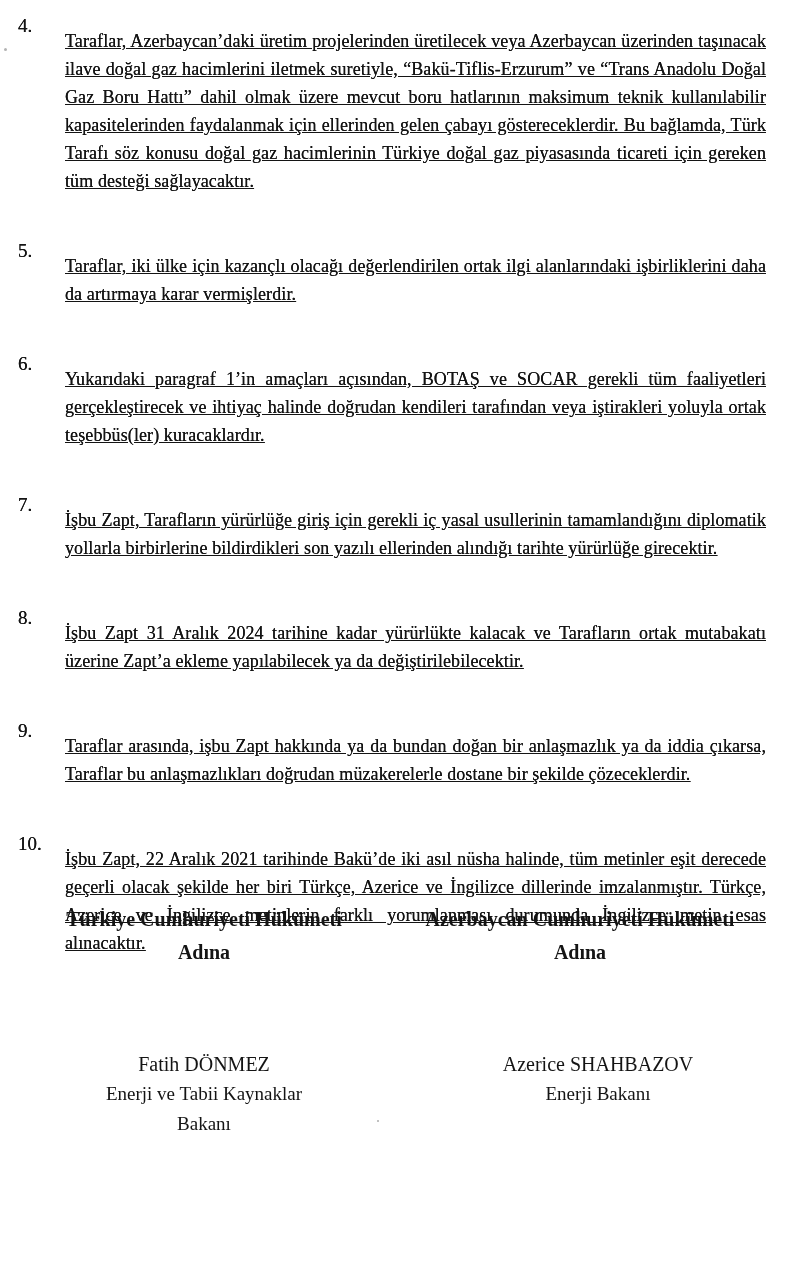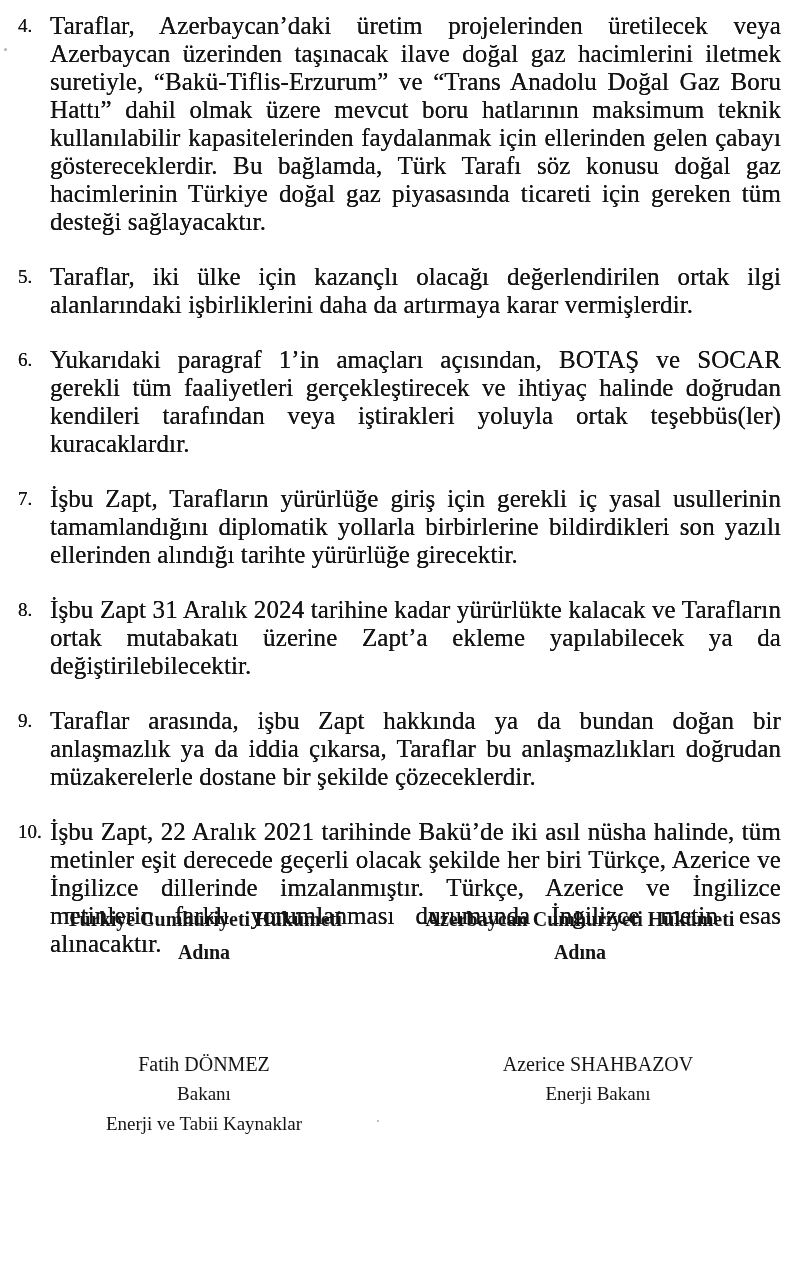--- a/index.html
+++ b/index.html
@@ -25,26 +25,27 @@
   }
   .clause .num {
     flex: 0 0 32px;
     width: 32px;
     font-size: 19px;
     line-height: 28px;
     text-shadow: 0 0 0.4px currentColor;
   }
   .clause .txt {
     flex: 1;
-    margin: 0;
-    font-size: 25px;
+    margin: 15px;
+    font-size: 18px;
     line-height: 28px;
     text-align: justify;
     text-shadow: 0 0 0.4px currentColor;
     letter-spacing: 0.1px;
+    text-decoration: underline;
   }
   .sig-head-left, .sig-head-right, .sig-name-left, .sig-name-right {
     position: absolute;
     text-align: center;
   }
   .sig-head-left  { top: 903px; left: 24px;  width: 360px; }
   .sig-head-right { top: 903px; left: 400px; width: 360px; }
   .sig-head-left .gov, .sig-head-right .gov,
   .sig-head-left .behalf, .sig-head-right .behalf {
     font-weight: bold;
@@ -111,22 +112,22 @@
     <div class="behalf">Adına</div>
   </div>
 
   <div class="sig-head-right">
     <div class="gov">Azerbaycan Cumhuriyeti Hükümeti</div>
     <div class="behalf">Adına</div>
   </div>
 
   <div class="sig-name-left">
     <div class="sig-name">Fatih DÖNMEZ</div>
+    <div class="sig-role">Enerji ve Tabii Kaynaklar</div>
     <div class="sig-role">Bakanı</div>
-    <div class="sig-role">Enerji ve Tabii Kaynaklar</div>
   </div>
 
   <div class="sig-name-right">
     <div class="sig-name">Azerice SHAHBAZOV</div>
     <div class="sig-role">Enerji Bakanı</div>
   </div>
 
   <div class="artifact-dot dot-1"></div>
   <div class="artifact-dot dot-2"></div>
 

